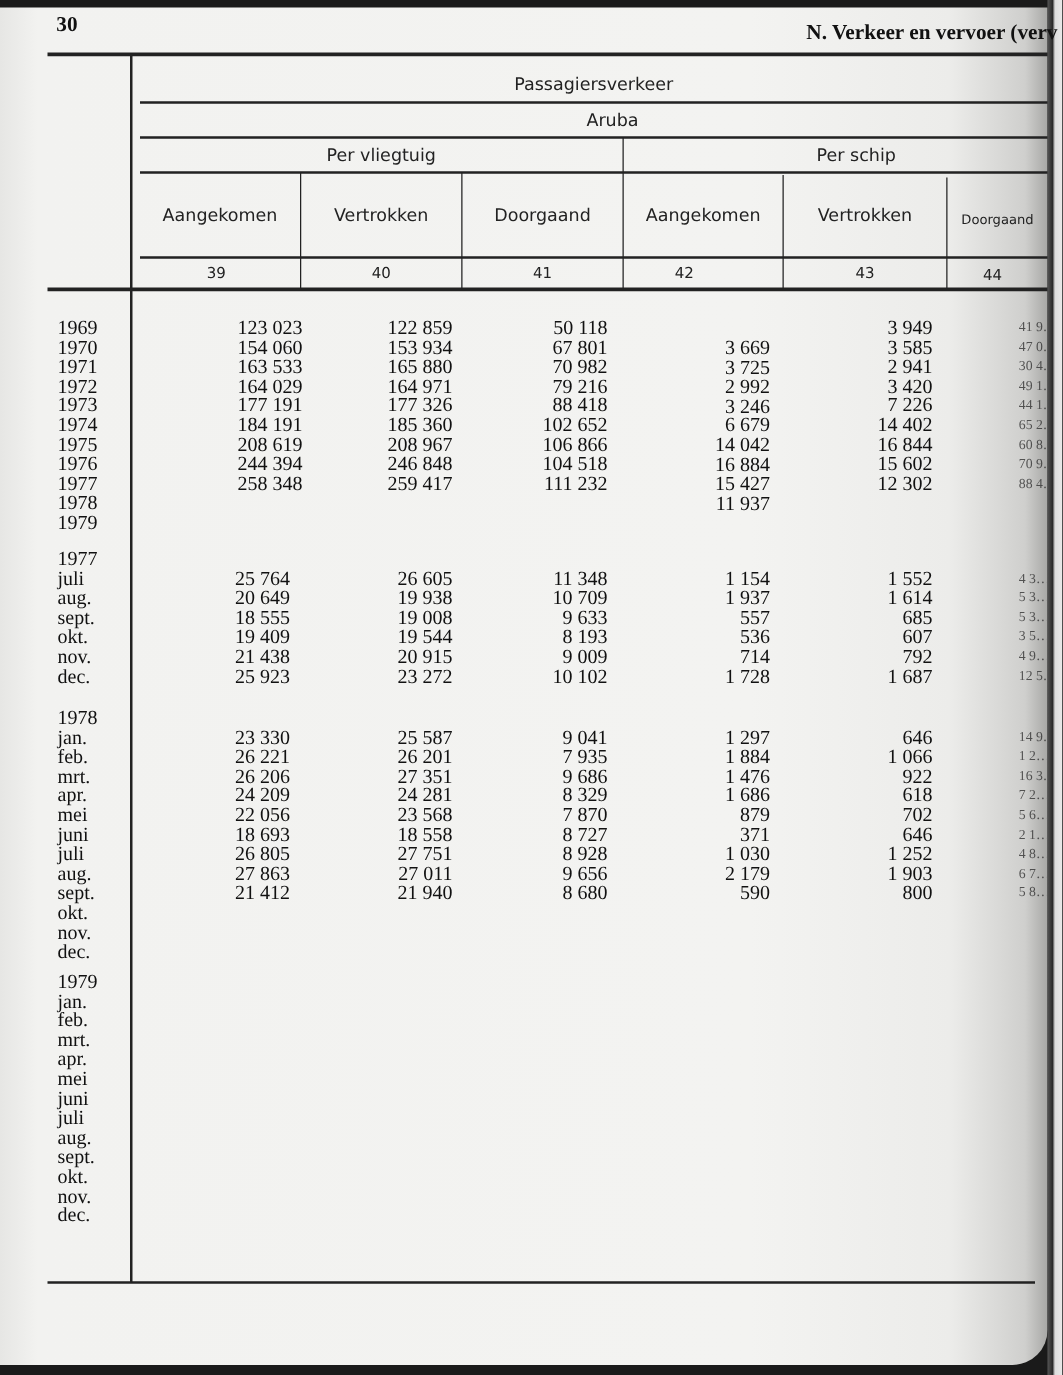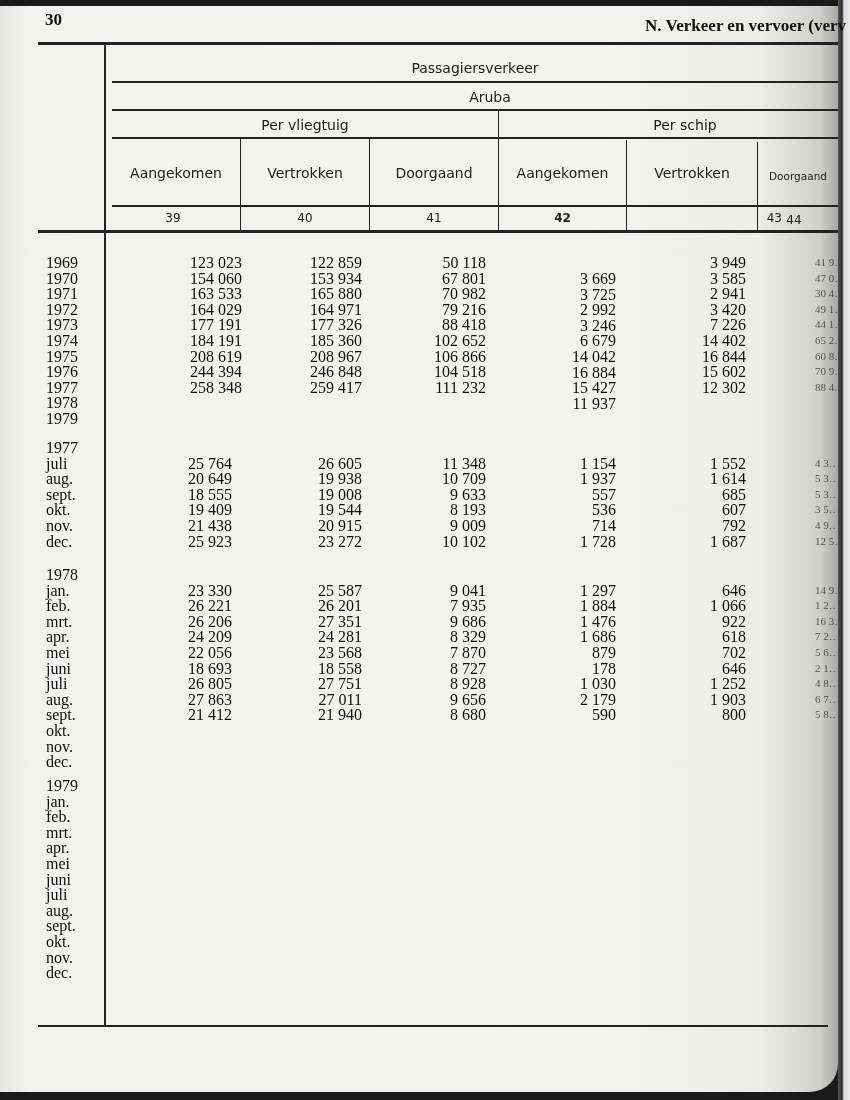--- a/index.html
+++ b/index.html
@@ -82,22 +82,22 @@
 <div class="hdr" style="left:112px; top:165px; width:128px;">Aangekomen</div>
 <div class="hdr" style="left:241px; top:165px; width:128px;">Vertrokken</div>
 <div class="hdr" style="left:370px; top:165px; width:128px;">Doorgaand</div>
 <div class="hdr" style="left:499px; top:165px; width:127px;">Aangekomen</div>
 <div class="hdr" style="left:627px; top:165px; width:130px;">Vertrokken</div>
 <div class="hdr" style="left:758px; top:170px; width:80px; font-size:10.5px; overflow:hidden;">Doorgaand</div>
 
 <div class="hdr colnum" style="left:112px; top:211px; width:122px;">39</div>
 <div class="hdr colnum" style="left:241px; top:211px; width:128px;">40</div>
 <div class="hdr colnum" style="left:370px; top:211px; width:128px;">41</div>
-<div class="hdr colnum" style="left:499px; top:211px; width:127px;font-weight:bold;">42</div>
-<div class="hdr colnum" style="left:652px; top:211px; width:130px;text-align:right;">43</div>
+<div class="hdr colnum" style="left:484px; top:211px; width:127px;">42</div>
+<div class="hdr colnum" style="left:627px; top:211px; width:130px;">43</div>
 <div class="hdr colnum" style="left:758px; top:213px; width:72px;">44</div>
 
 <div class="labels" style="top:255px;">
   <div>1969</div>
   <div>1970</div>
   <div>1971</div>
   <div>1972</div>
   <div>1973</div>
   <div>1974</div>
   <div>1975</div>
@@ -288,21 +288,21 @@
   <div>9 656</div>
   <div>8 680</div>
 </div>
 <div class="col" style="left:550px; top:567px; width:66px;">
   <div></div>
   <div>1 297</div>
   <div>1 884</div>
   <div>1 476</div>
   <div>1 686</div>
   <div>879</div>
-  <div>178</div>
+  <div>371</div>
   <div>1 030</div>
   <div>2 179</div>
   <div>590</div>
 </div>
 <div class="col" style="left:680px; top:567px; width:66px;">
   <div></div>
   <div>646</div>
   <div>1 066</div>
   <div>922</div>
   <div>618</div>

